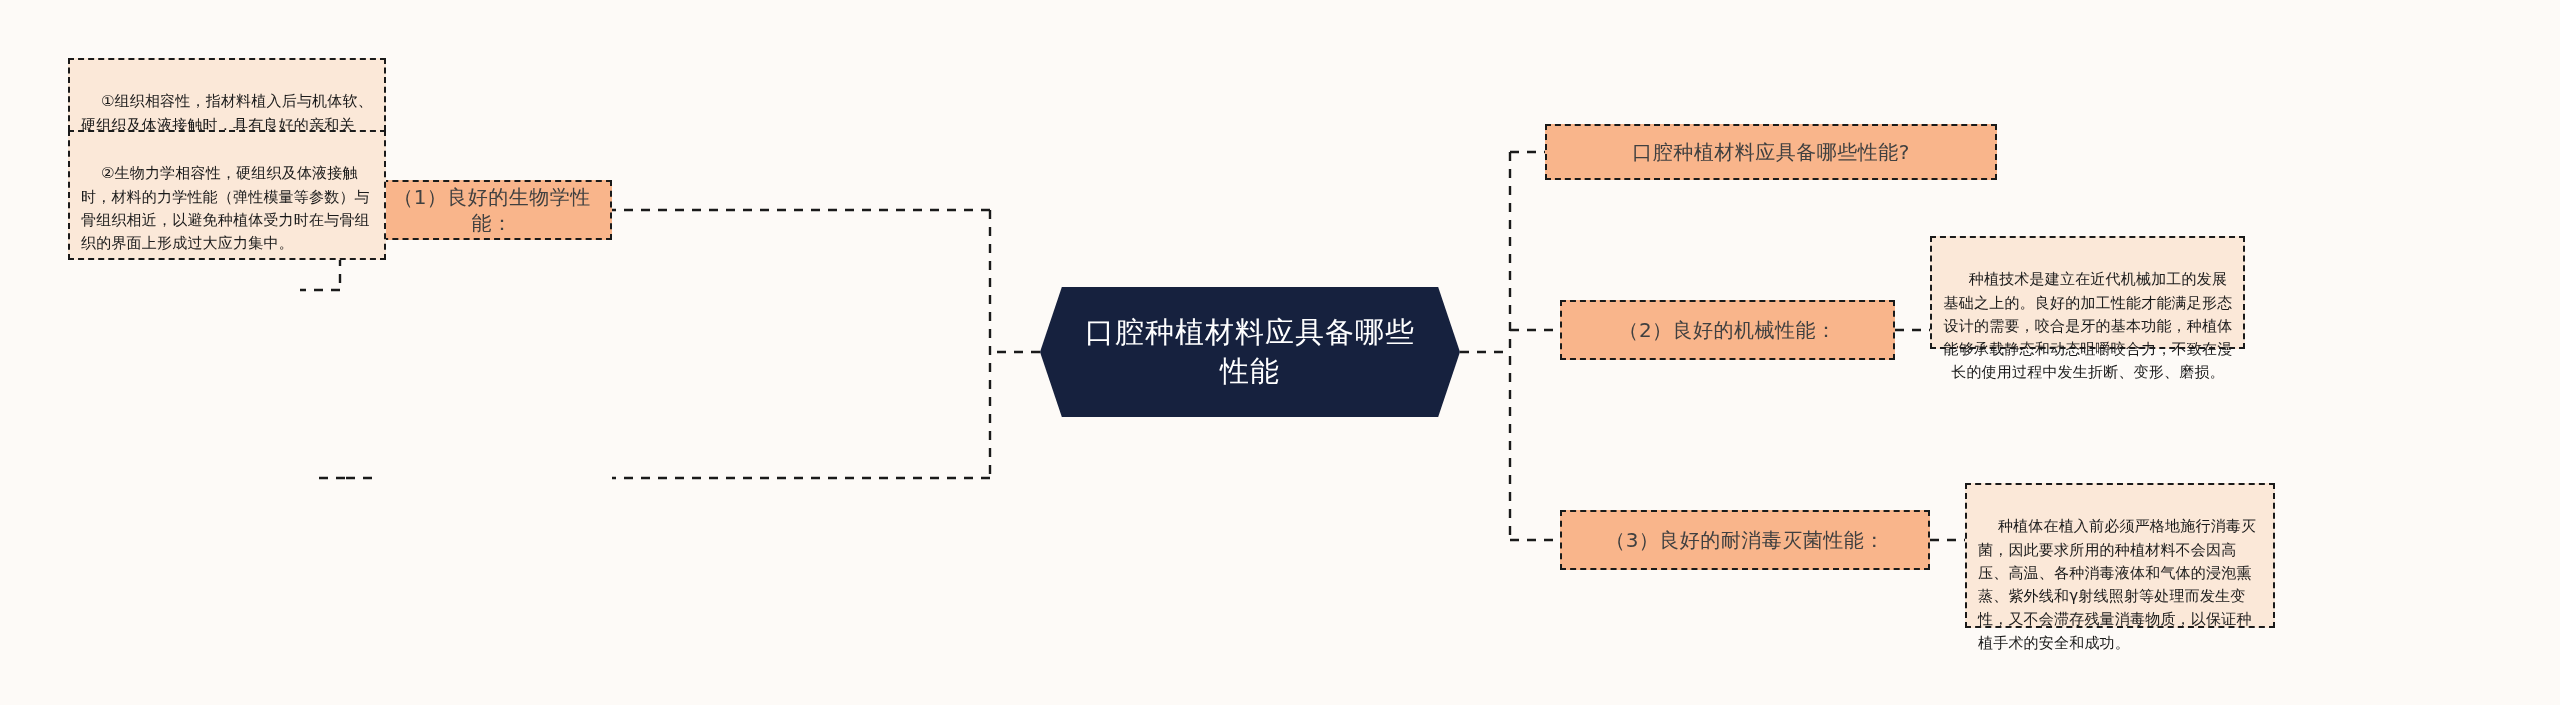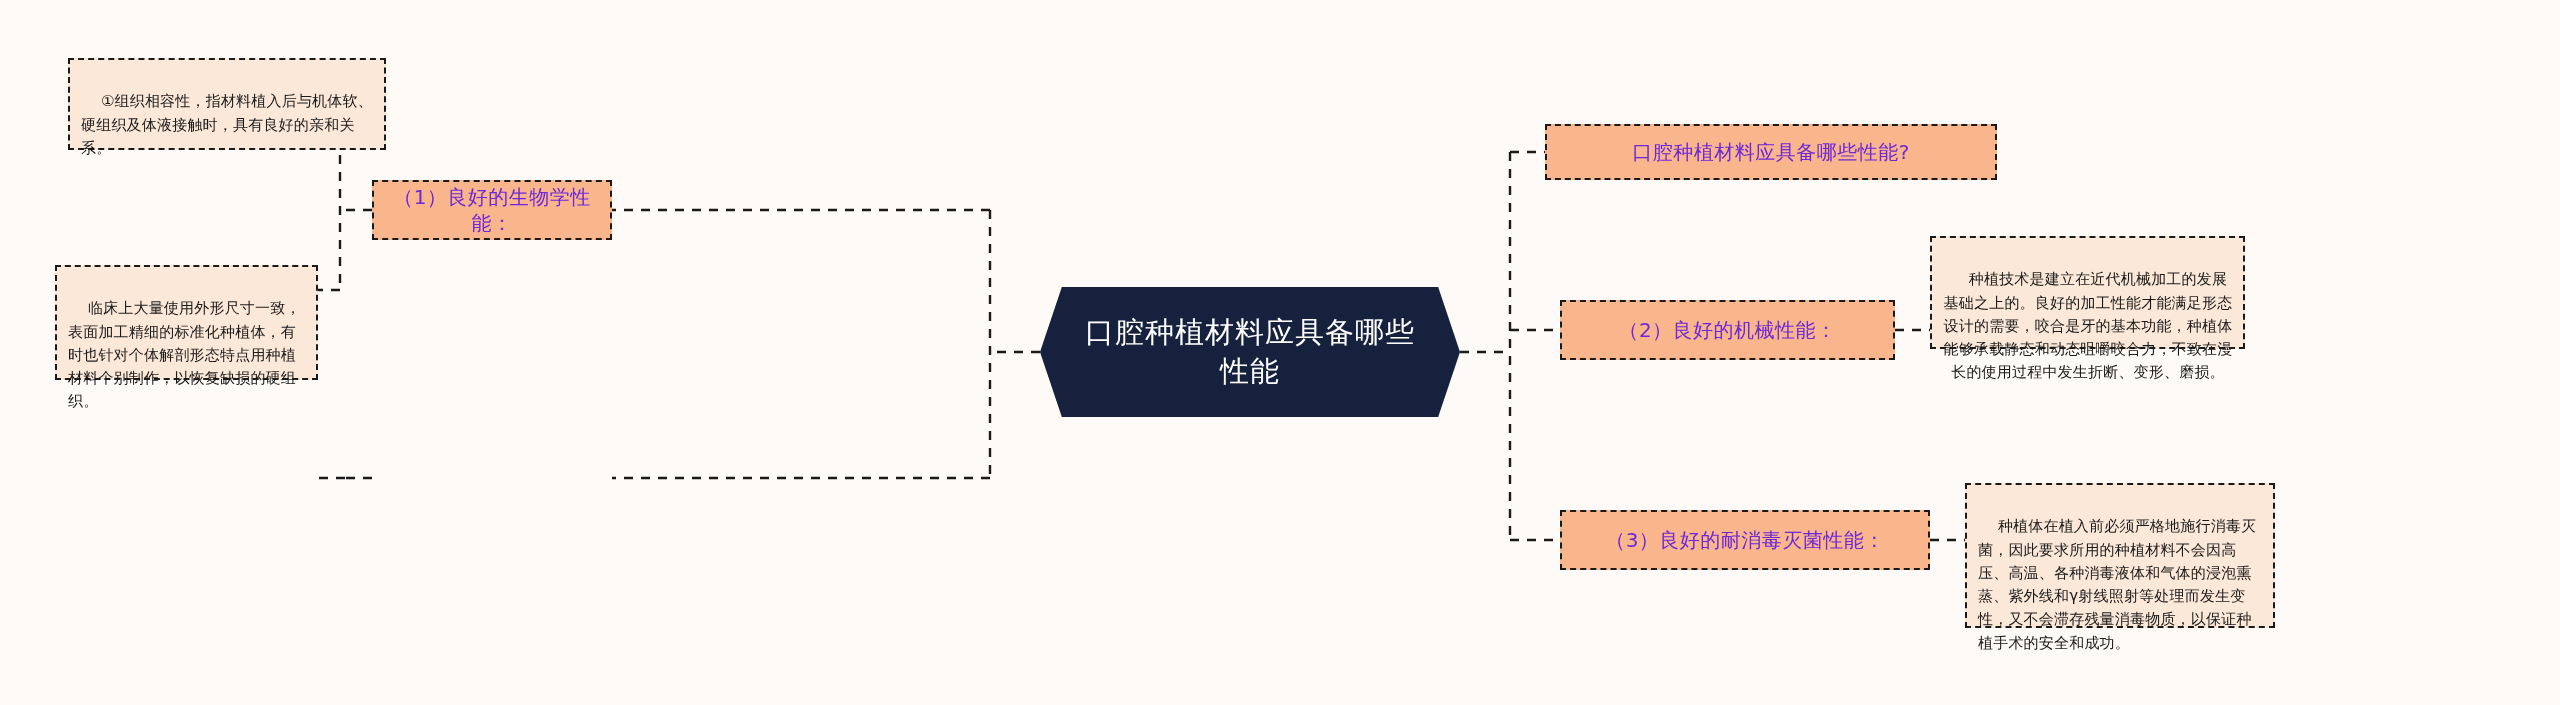--- a/index.html
+++ b/index.html
@@ -23,21 +23,21 @@
     line-height:1.55;
     padding:7px 10px 7px 11px;
     letter-spacing:.2px;
     white-space:pre-wrap;
   }
 
   
   .branch{
     background:#f9b58b;
     border:2px dashed #1a1a1a;
-    color:#6d28d9;
+    color:#404040;
     font-size:20px;
     line-height:1.3;
     display:flex;align-items:center;justify-content:center;
     text-align:center;
     letter-spacing:.5px;
   }
   .branch.q{
     font-size:20px;
   }
 
@@ -101,25 +101,25 @@
   </div>
 
   <div class="node branch" style="left:372px;top:180px;width:240px;height:60px;justify-content:center;">
     <span>（1）良好的生物学性能：</span>
   </div>
 
   <div class="node leaf" style="left:68px;top:58px;width:318px;height:92px;">
     <span>①组织相容性，指材料植入后与机体软、硬组织及体液接触时，具有良好的亲和关系。</span>
   </div>
 
+  <div class="node leaf" style="left:68px;top:130px;width:318px;height:130px;">
+    <span>②生物力学相容性，硬组织及体液接触时，材料的力学性能（弹性模量等参数）与骨组织相近，以避免种植体受力时在与骨组织的界面上形成过大应力集中。</span>
+  </div>
 
 
-  <div class="node leaf" style="left:55px;top:265px;width:263px;height:115px;">
-    <span>临床上大量使用外形尺寸一致，表面加工精细的标准化种植体，有时也针对个体解剖形态特点用种植材料个别制作，以恢复缺损的硬组织。</span>
-  </div>
 
   <div class="node branch q" style="left:1545px;top:124px;width:452px;height:56px;">
     <span>口腔种植材料应具备哪些性能?</span>
   </div>
 
   <div class="node branch" style="left:1560px;top:300px;width:335px;height:60px;">
     <span>（2）良好的机械性能：</span>
   </div>
 
   <div class="node leaf" style="left:1930px;top:236px;width:315px;height:113px;text-align:center;">

